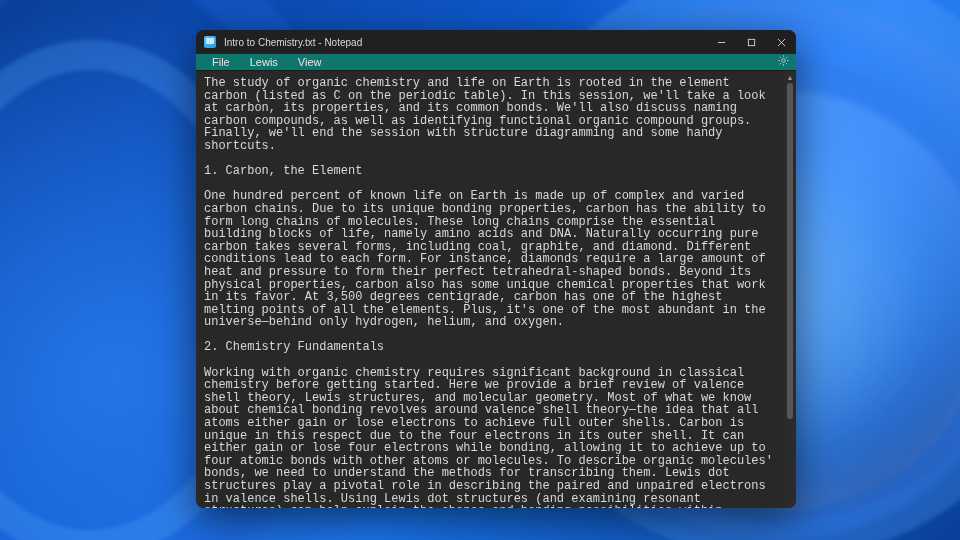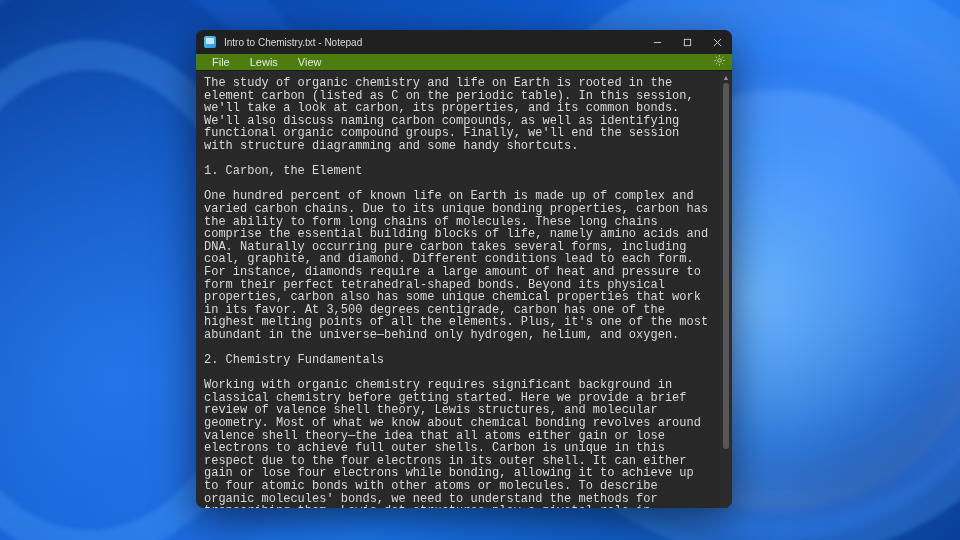--- a/index.html
+++ b/index.html
@@ -41,21 +41,21 @@
   .wp-left2 {
     position:absolute; left:-100px; top:40px; width:380px; height:520px;
     border-radius:50%;
     border: 30px solid rgba(90,170,255,0.25);
     filter: blur(2px);
   }
 
   .window {
     position: absolute;
     left: 196px; top: 30px;
-    width: 536px; height: 478px;
+    width: 600px; height: 478px;
     background: #2b2b2b;
     border-radius: 8px;
     box-shadow: 0 12px 40px rgba(0,0,0,0.55);
     display: flex; flex-direction: column;
     overflow: hidden;
     color: #e6e6e6;
   }
 
   .titlebar {
     height: 24px;
@@ -80,21 +80,21 @@
   .titlebar .spacer { flex: 1; }
   .win-btn {
     width: 30px; height: 24px;
     display: flex; align-items: center; justify-content: center;
     color: #d0d0d0; font-size: 9px;
   }
   .win-btn svg { width: 9px; height: 9px; stroke: #d8d8d8; stroke-width: 1; fill: none; }
 
   .menubar {
     height: 24px;
-    background: #4d7c0f;
+    background: #0f766e;
     display: flex; align-items: center;
     padding: 0 6px;
     border-bottom: 1px solid #1a1a1a;
   }
   .menu-item {
     font-size: 11px;
     color: #e6e6e6;
     padding: 2px 10px;
     border-radius: 3px;
   }

